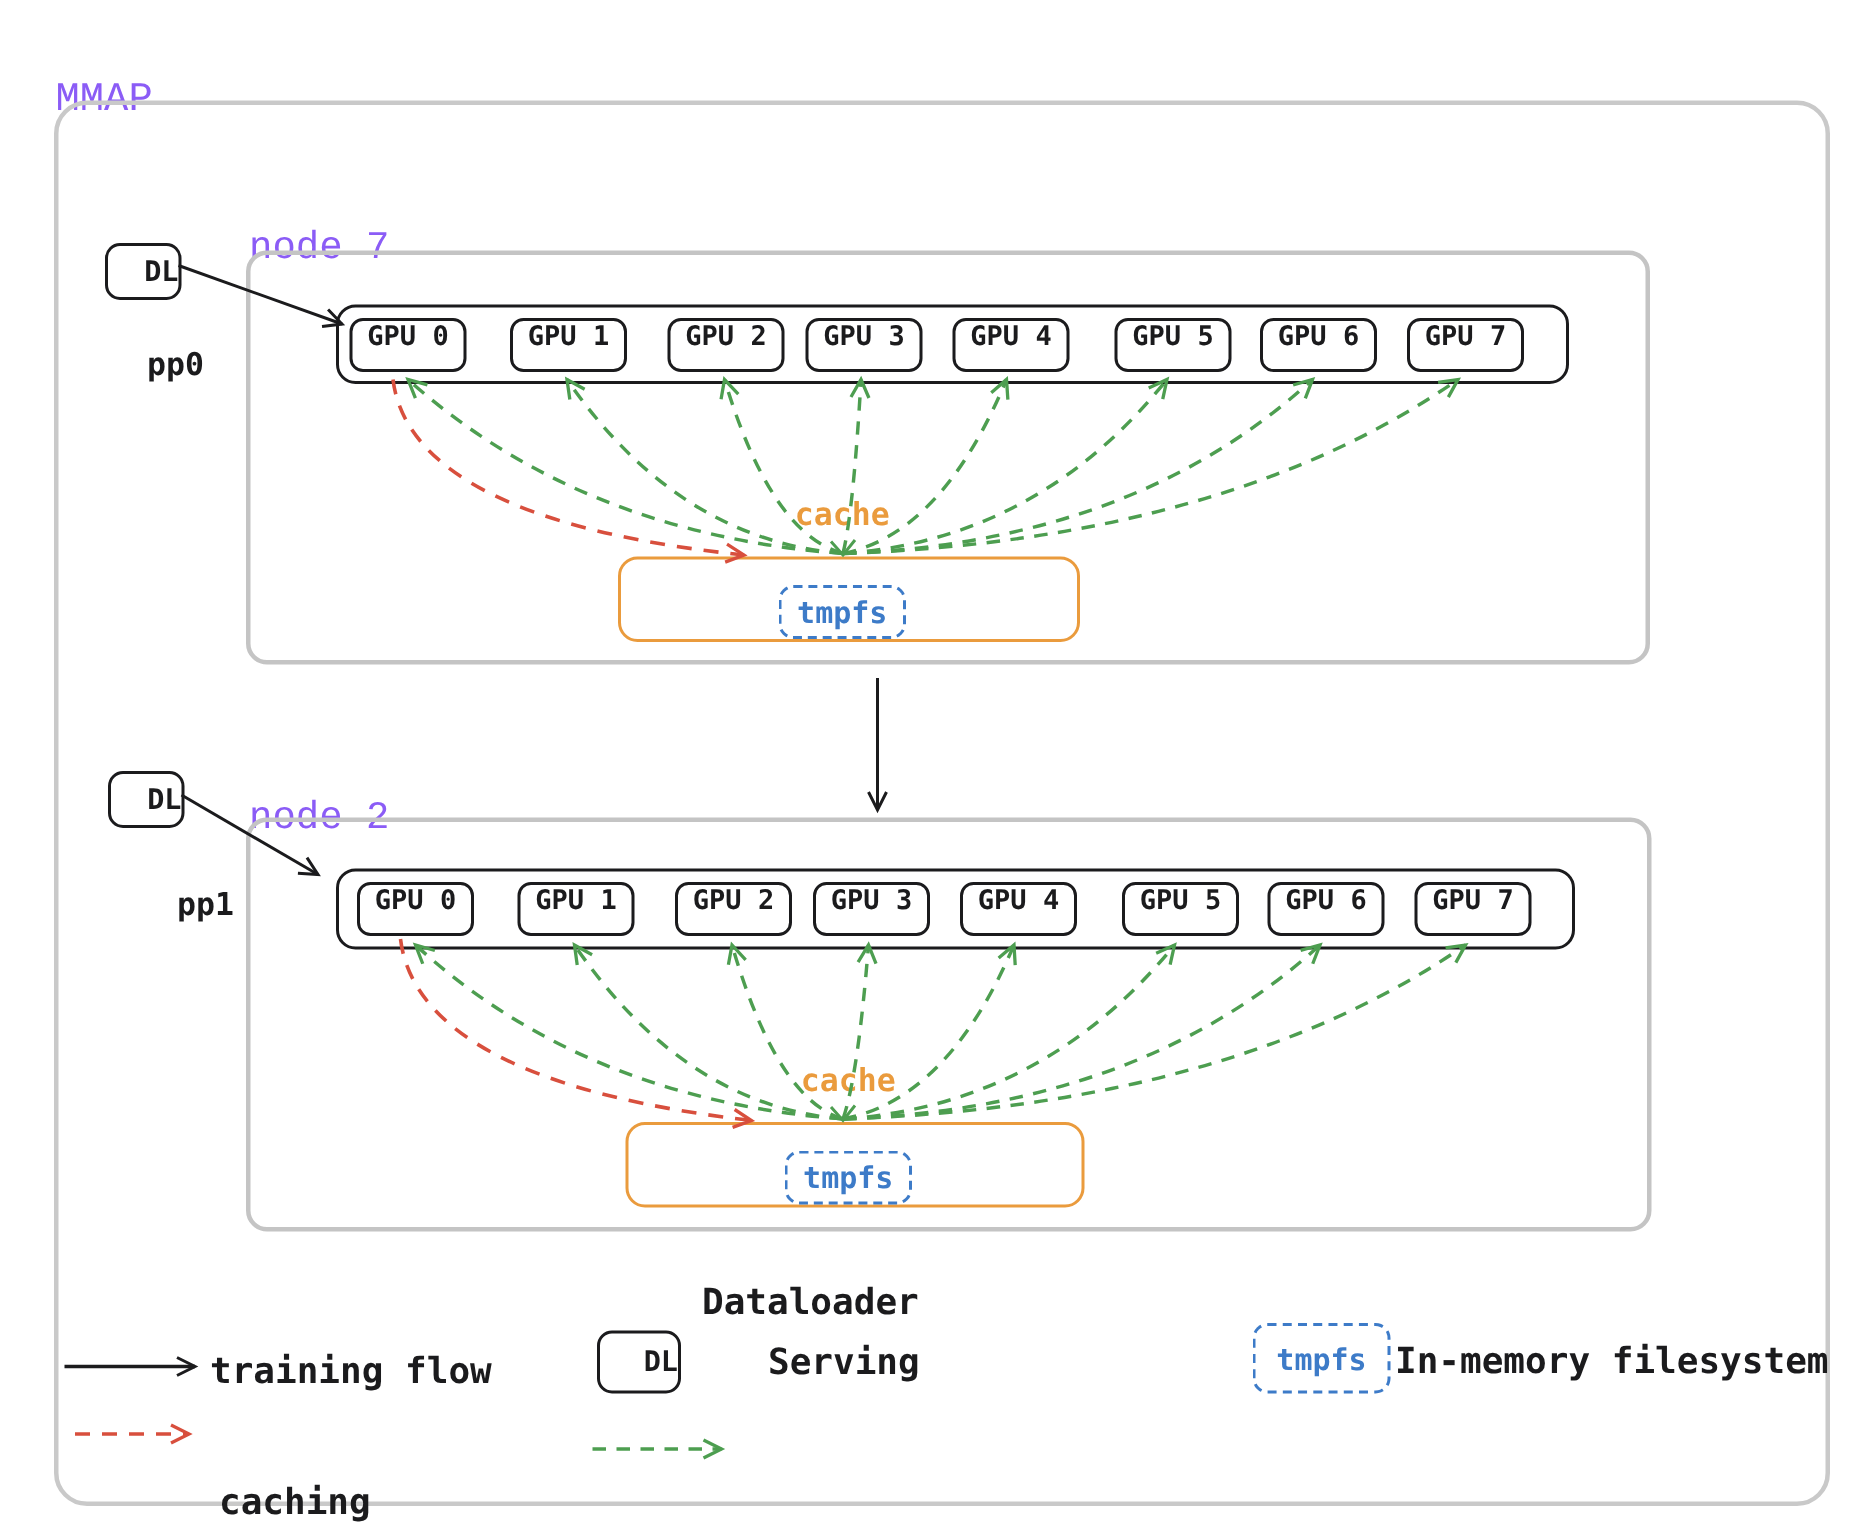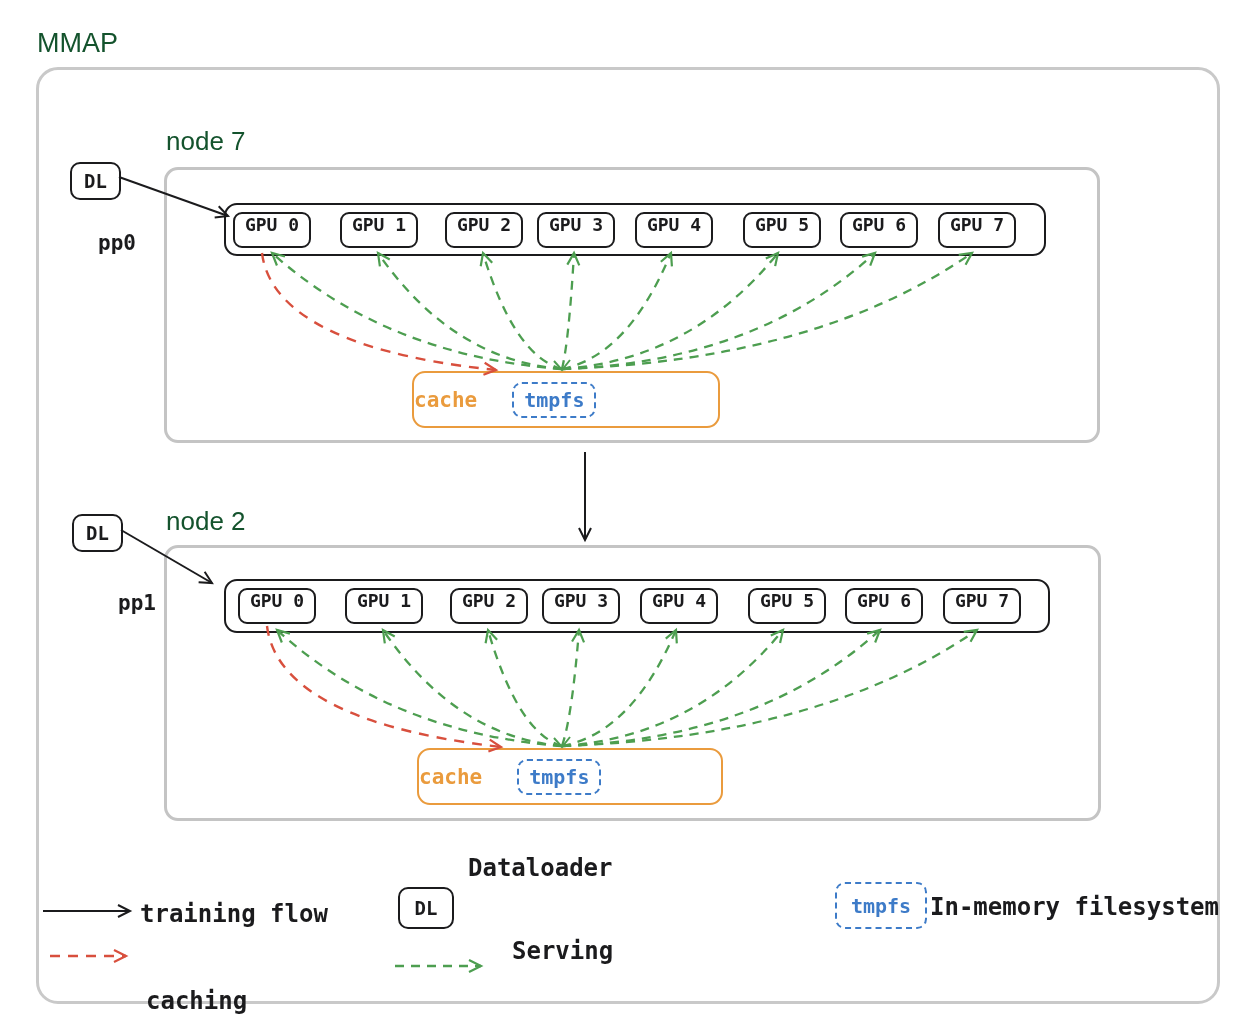--- a/index.html
+++ b/index.html
@@ -1,34 +1,34 @@
 <!DOCTYPE html>
 <html><head>
 <meta charset="utf-8">
 <style>
   html,body{margin:0;padding:0;background:#ffffff;}
   body{width:1242px;height:1026px;position:relative;font-family:"DejaVu Sans Mono",monospace;}
   .abs{position:absolute;}
-  .gray-label{font-family:Liberation Sans, sans-serif;color:#14532d;}
+  .gray-label{font-family:Liberation Mono, monospace;color:#8b5cf6;margin-top:24px;}
   .outer-frame{left:36px;top:67px;width:1178px;height:931px;border:3.5px solid #c9c9c9;border-radius:22px;}
   .node-frame{border:3px solid #c4c4c4;border-radius:14px;background:transparent;}
   .node0-frame{left:164px;top:167px;width:930px;height:270px;}
   .node1-frame{left:164px;top:545px;width:931px;height:270px;}
   .gpu-row{border:2.4px solid #1b1b1d;border-radius:13px;}
   .gpu-row.n0{left:224px;top:203px;width:818px;height:49px;}
   .gpu-row.n1{left:224px;top:579px;width:822px;height:50px;}
   .gpu-box{width:74px;height:32px;border:2.2px solid #1b1b1d;border-radius:9px;
            display:flex;justify-content:center;
            font-weight:bold;font-size:18px;color:#1b1b1d;background:#fff;}
   .dl-box{width:47px;height:34px;border:2.2px solid #1b1b1d;border-radius:10px;
-          display:flex;align-items:center;justify-content:center;
+          display:flex;align-items:center;justify-content:flex-end;
           font-weight:bold;font-size:19px;color:#1b1b1d;background:#fff;}
   .pp-label{font-weight:bold;font-size:21px;color:#1b1b1d;}
   .cache-box{border:2.6px solid #ea9b3d;border-radius:13px;background:#fff;
-             display:flex;align-items:center;justify-content:flex-start;gap:35px;padding-right:9px;box-sizing:border-box;}
+             display:flex;align-items:center;justify-content:flex-end;gap:35px;padding-right:9px;box-sizing:border-box;flex-direction:column;}
   .cache-box.n0{left:412px;top:371px;width:308px;height:57px;}
   .cache-box.n1{left:417px;top:748px;width:306px;height:57px;}
   .cache-text{color:#ea9b3d;font-weight:bold;font-size:21px;}
   .tmpfs-chip{border:2.6px dashed #3d7bc8;border-radius:10px;color:#3d7bc8;
               font-weight:bold;font-size:20px;padding:4px 10px;background:#fff;}
   .legend-text{font-weight:bold;font-size:24px;color:#1b1b1d;}
   .legend-tmpfs{left:835px;top:882px;width:88px;height:43px;display:flex;align-items:center;justify-content:center;
                 border:2.6px dashed #3d7bc8;border-radius:10px;color:#3d7bc8;font-weight:bold;font-size:20px;}
   svg.overlay{position:absolute;left:0;top:0;width:1242px;height:1026px;pointer-events:none;z-index:6;}
 </style>
@@ -114,21 +114,21 @@
   <span class="cache-text">cache</span>
   <span class="tmpfs-chip">tmpfs</span>
 </div>
 
 <div class="abs legend-text" style="left:140px;top:900px;">training flow</div>
 <div class="abs legend-text" style="left:146px;top:943px;margin-top:44px;">caching</div>
 <div class="abs dl-box" style="left:398px;top:887px;width:52px;height:38px;">
   <span>DL</span>
 </div>
 <div class="abs legend-text" style="left:468px;top:854px;">Dataloader</div>
-<div class="abs legend-text" style="left:512px;top:937px;">Serving</div>
+<div class="abs legend-text" style="left:512px;top:894px;">Serving</div>
 <div class="abs legend-tmpfs">tmpfs</div>
 <div class="abs legend-text" style="left:930px;top:893px;">In-memory filesystem</div>
 
 <svg class="overlay" viewBox="0 0 1242 1026">
   <defs>
     <marker id="ah-black" markerUnits="userSpaceOnUse" markerWidth="18" markerHeight="18" refX="14" refY="8" orient="auto">
       <path d="M2,2 L14,8 L2,14" fill="none" stroke="#1b1b1d" stroke-width="2"></path>
     </marker>
     <marker id="ah-red" markerUnits="userSpaceOnUse" markerWidth="18" markerHeight="18" refX="14" refY="8" orient="auto">
       <path d="M2,2 L14,8 L2,14" fill="none" stroke="#d84f3d" stroke-width="2.2"></path>

